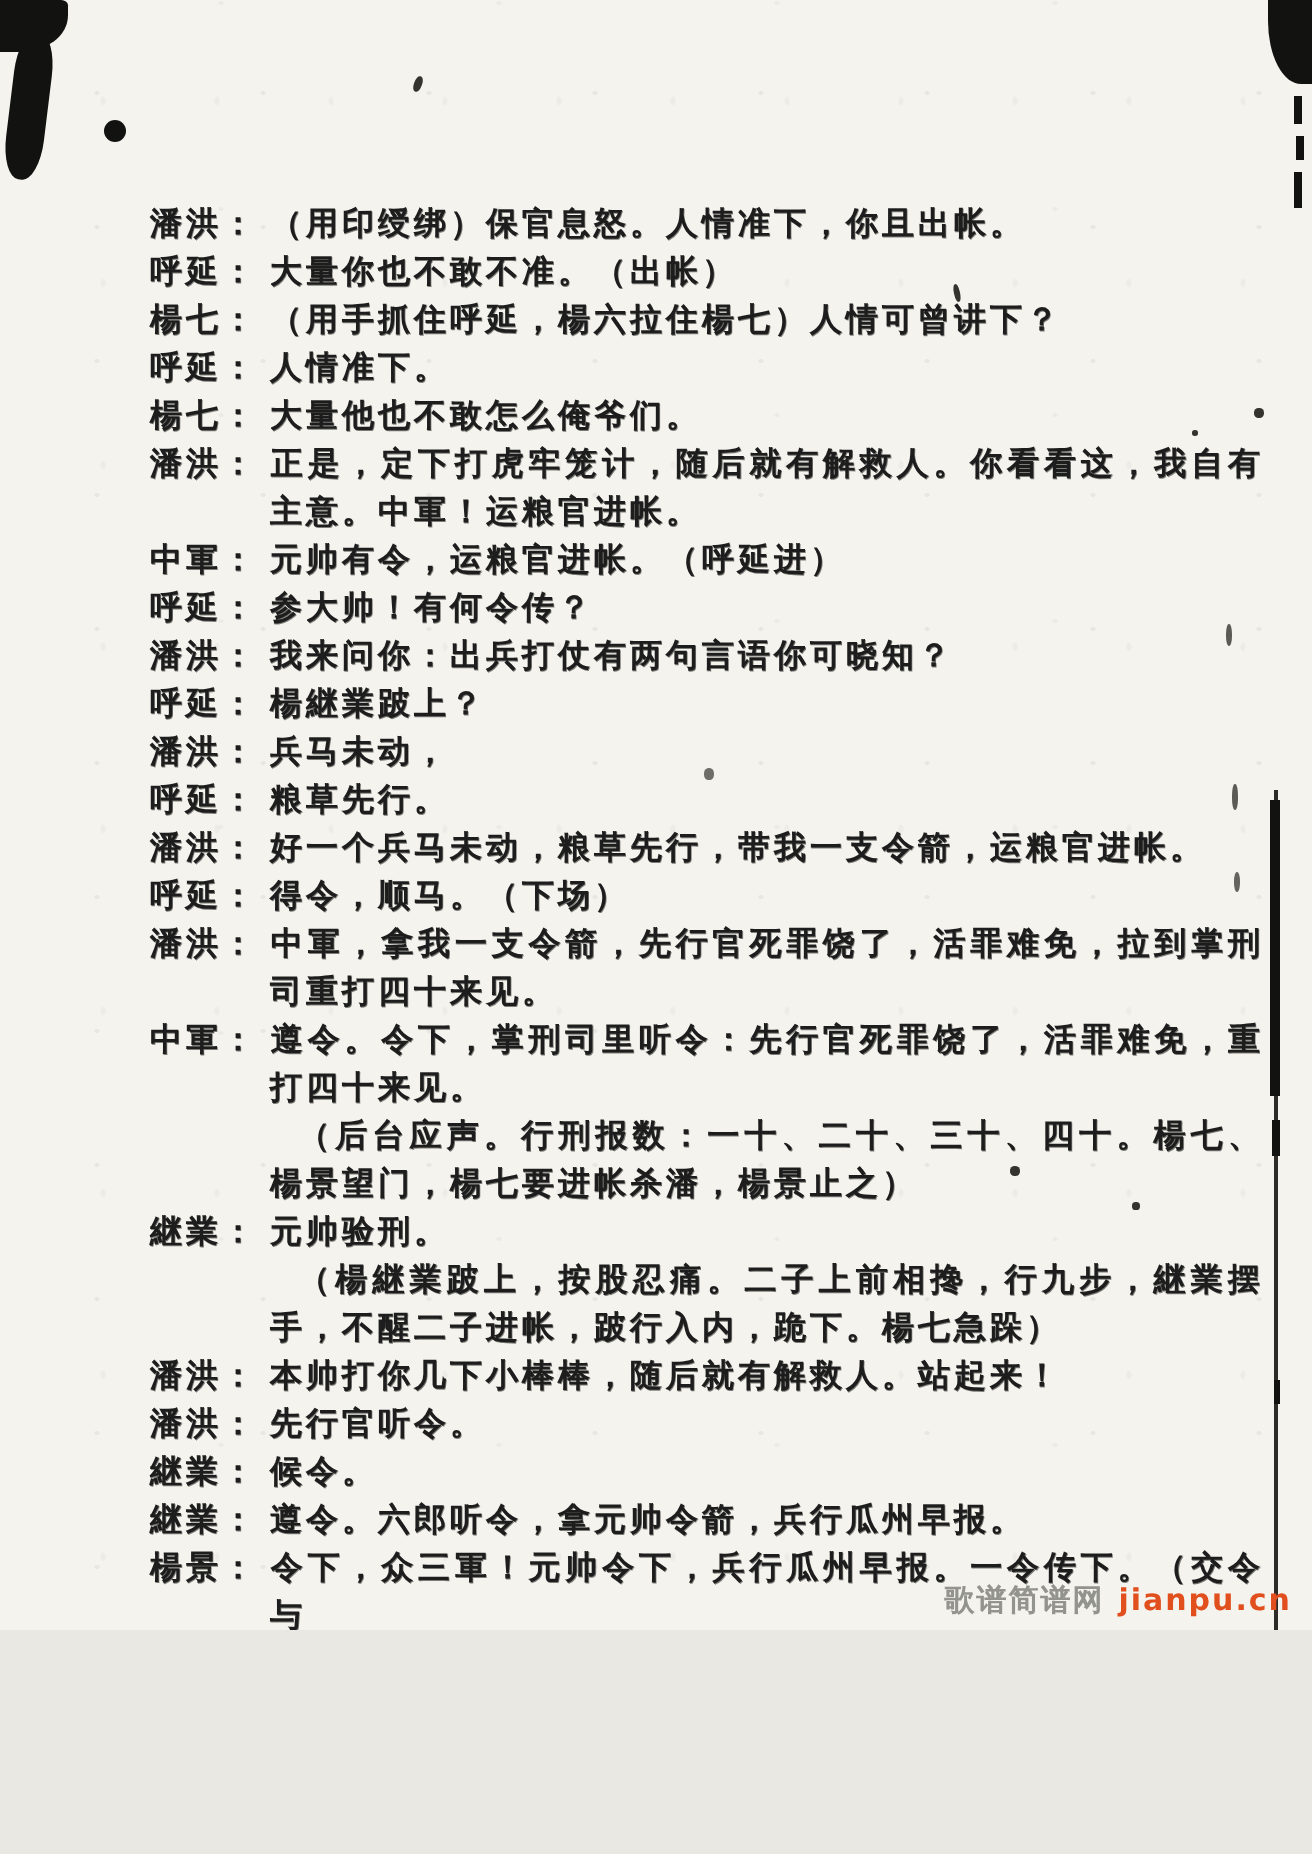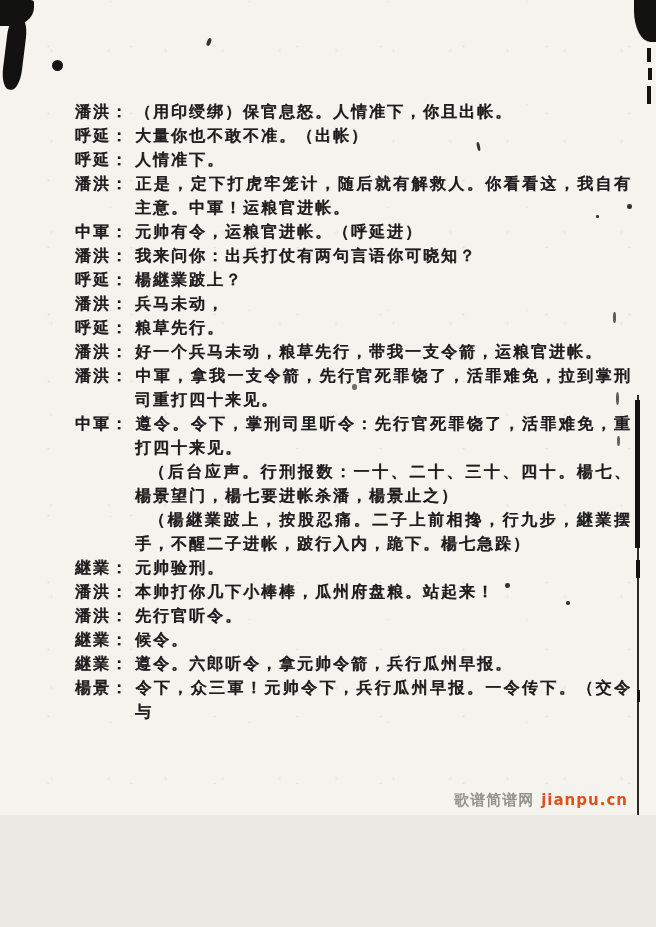--- a/index.html
+++ b/index.html
@@ -23,21 +23,21 @@
   }
   .line { text-align:justify; padding-left:60px; text-indent:-60px; }
   .line.stage { text-indent:14px; }
   .speaker { display:inline-block; width:60px; text-indent:0; white-space:nowrap; }
   
   .page-number {
     position:absolute; left:94px; top:856px; font-size:15px; font-style:italic;
     font-weight:700; letter-spacing:3px; color:#23221f;
   }
   .watermark {
-    position:absolute; right:28px; bottom:5px; font-size:15px; font-weight:700;
+    position:absolute; right:10px; bottom:5px; font-size:15px; font-weight:700;
     font-family:"DejaVu Sans","Liberation Sans",sans-serif; letter-spacing:1px;text-align:center;
   }
   .wm-name { color:#94948f; }
   .wm-url  { color:#e04f1d; margin-left:7px; }
   
   .blob { position:absolute; background:#121210; }
   .tl-1 { left:0; top:0; width:34px; height:26px; border-radius:0 10% 70% 0; }
   .tl-2 { left:5px; top:16px; width:19px; height:74px; border-radius:45%/28%; transform:rotate(7deg); }
   .tl-dot { left:52px; top:60px; width:11px; height:11px; border-radius:50%; }
   .tr-1 { right:0; top:0; width:22px; height:42px; border-radius:0 0 0 75%; }
@@ -100,60 +100,72 @@
   </div>
 
   <div class="text-block" id="lines">
       <div class="line">
     <span class="speaker">潘洪：</span><span class="dialogue">（用印绶绑）保官息怒。人情准下，你且出帐。</span>
   </div>
       <div class="line">
     <span class="speaker">呼延：</span><span class="dialogue">大量你也不敢不准。（出帐）</span>
   </div>
       <div class="line">
+    <span class="speaker">楊七：</span><span class="dialogue">（用手抓住呼延，楊六拉住楊七）人情可曾讲下？</span>
+  </div>
+      <div class="line">
     <span class="speaker">呼延：</span><span class="dialogue">人情准下。</span>
+  </div>
+      <div class="line">
+    <span class="speaker">楊七：</span><span class="dialogue">大量他也不敢怎么俺爷们。</span>
   </div>
       <div class="line">
     <span class="speaker">潘洪：</span><span class="dialogue">正是，定下打虎牢笼计，随后就有解救人。你看看这，我自有主意。中軍！运粮官进帐。</span>
   </div>
       <div class="line">
     <span class="speaker">中軍：</span><span class="dialogue">元帅有令，运粮官进帐。（呼延进）</span>
+  </div>
+      <div class="line">
+    <span class="speaker">呼延：</span><span class="dialogue">参大帅！有何令传？</span>
   </div>
       <div class="line">
     <span class="speaker">潘洪：</span><span class="dialogue">我来问你：出兵打仗有两句言语你可晓知？</span>
   </div>
       <div class="line">
     <span class="speaker">呼延：</span><span class="dialogue">楊継業跛上？</span>
   </div>
       <div class="line">
     <span class="speaker">潘洪：</span><span class="dialogue">兵马未动，</span>
   </div>
       <div class="line">
     <span class="speaker">呼延：</span><span class="dialogue">粮草先行。</span>
   </div>
       <div class="line">
     <span class="speaker">潘洪：</span><span class="dialogue">好一个兵马未动，粮草先行，带我一支令箭，运粮官进帐。</span>
   </div>
       <div class="line">
+    <span class="speaker">呼延：</span><span class="dialogue">得令，顺马。（下场）</span>
+  </div>
+      <div class="line">
     <span class="speaker">潘洪：</span><span class="dialogue">中軍，拿我一支令箭，先行官死罪饶了，活罪难免，拉到掌刑司重打四十来见。</span>
   </div>
       <div class="line">
     <span class="speaker">中軍：</span><span class="dialogue">遵令。令下，掌刑司里听令：先行官死罪饶了，活罪难免，重打四十来见。</span>
   </div>
       <div class="line stage">
     <span class="dialogue">（后台应声。行刑报数：一十、二十、三十、四十。楊七、楊景望门，楊七要进帐杀潘，楊景止之）</span>
   </div>
+      <div class="line">
+    <span class="speaker">継業：</span><span class="dialogue">元帅验刑。</span>
+  </div>
       <div class="line stage">
     <span class="dialogue">（楊継業跛上，按股忍痛。二子上前相搀，行九步，継業摆手，不醒二子进帐，跛行入内，跪下。楊七急跺）</span>
   </div>
       <div class="line">
-    <span class="speaker">継業：</span><span class="dialogue">元帅验刑。</span>
-  </div>
-      <div class="line">
-    <span class="speaker">潘洪：</span><span class="dialogue">本帅打你几下小棒棒，瓜州府盘粮。站起来！</span>
+    <span class="speaker">潘洪：</span><span class="dialogue">本帅打你几下小棒棒，随后就有解救人。站起来！</span>
   </div>
       <div class="line">
     <span class="speaker">潘洪：</span><span class="dialogue">先行官听令。</span>
   </div>
       <div class="line">
     <span class="speaker">継業：</span><span class="dialogue">候令。</span>
   </div>
       <div class="line">
     <span class="speaker">継業：</span><span class="dialogue">遵令。六郎听令，拿元帅令箭，兵行瓜州早报。</span>
   </div>

